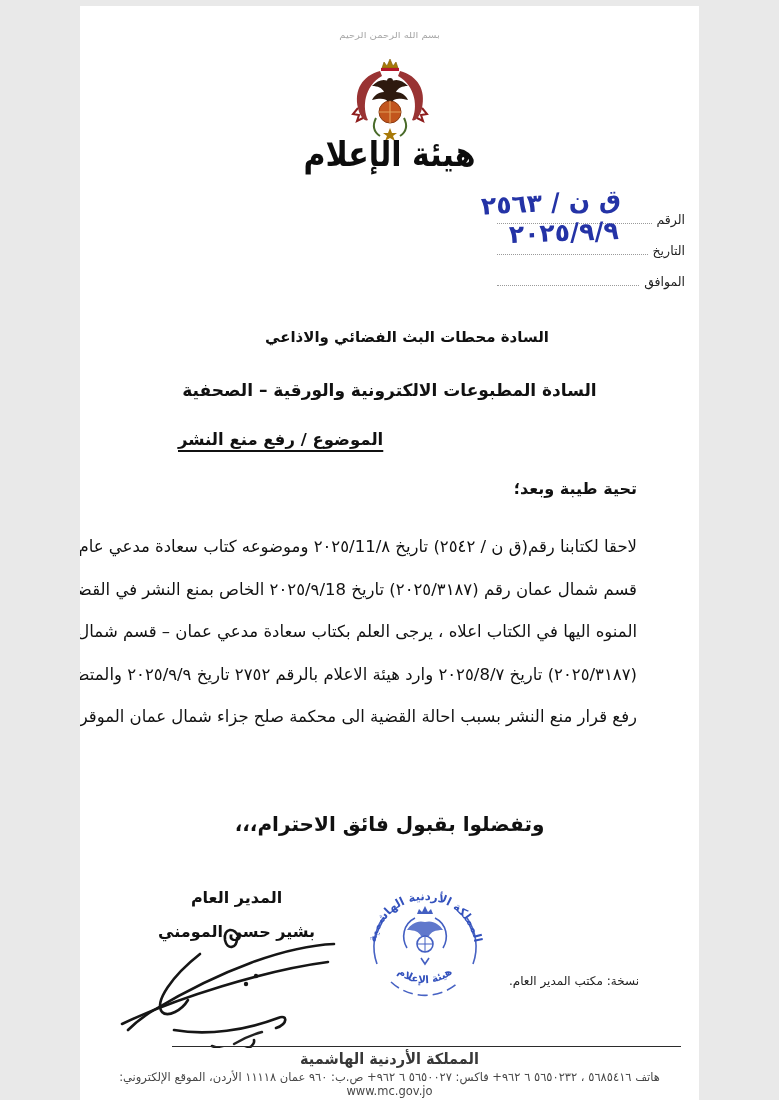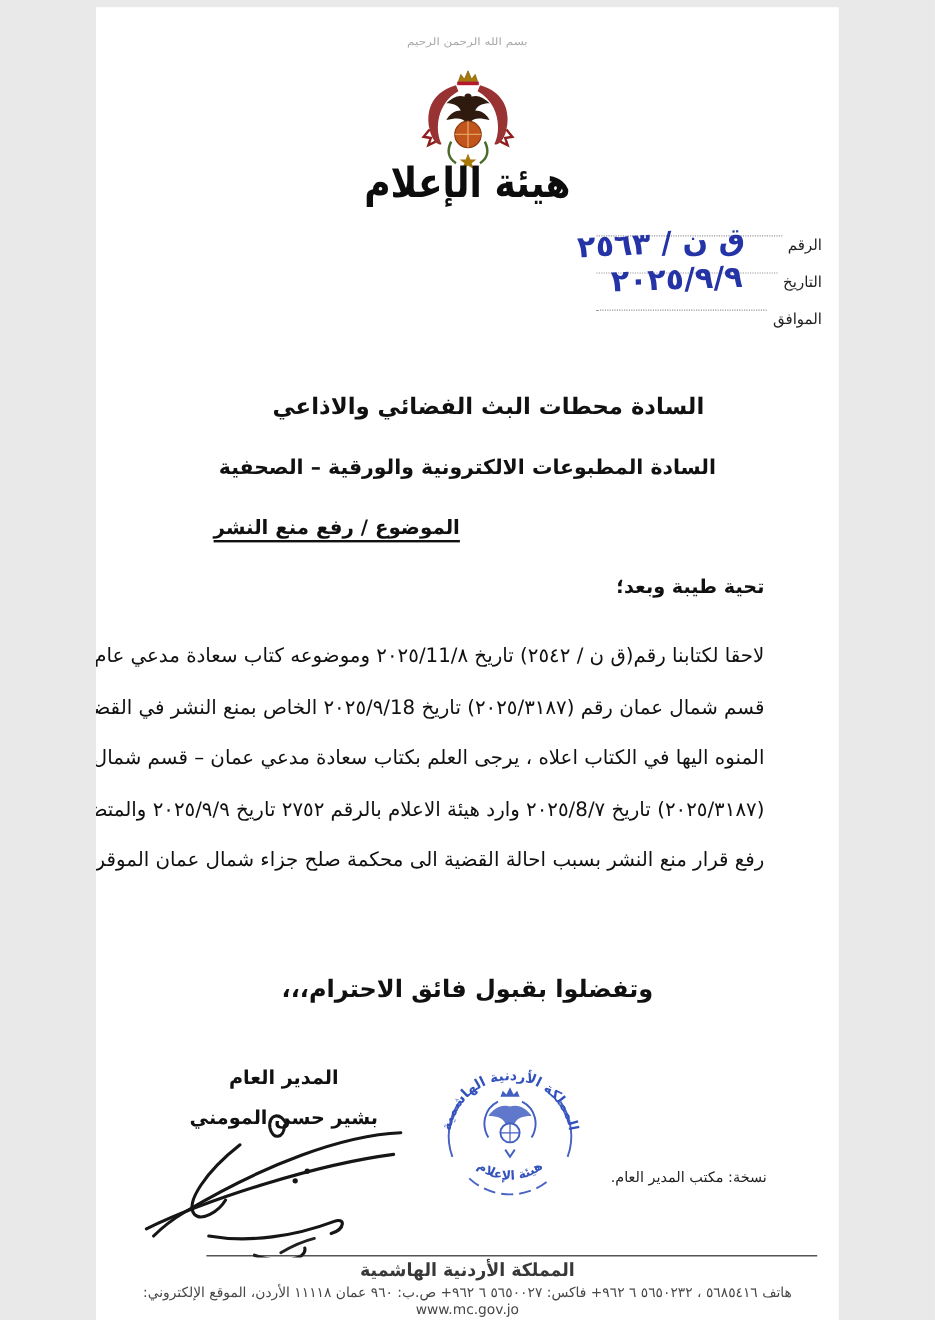--- a/index.html
+++ b/index.html
@@ -14,30 +14,30 @@
 
   
   .basmala{top:24px;font-size:10px;color:#8a8a8a;letter-spacing:1px;
            transform:scaleY(.85);opacity:.75;}
   .crest{top:50px;left:50%;transform:translateX(-50%);}
   .org-name{top:130px;font-size:30px;font-weight:bold;color:#0d0d0d;
             letter-spacing:-1px;transform:scaleY(1.15);}
 
   
   .ref-block{top:190px;right:14px;width:188px;}
-  .ref-row{display:flex;direction:rtl;align-items:flex-start;height:31px;}
+  .ref-row{display:flex;direction:rtl;align-items:flex-end;height:31px;}
   .ref-label{font-size:12.5px;color:#222;white-space:nowrap;padding-left:5px;}
   .ref-dots{flex:1;border-bottom:1.6px dotted #9a9a9a;margin-bottom:3px;}
   .hand{color:#2433a6;font-size:25px;font-weight:bold;letter-spacing:2px;
         white-space:nowrap;}
   .hand-number{top:182px;right:78px;transform:rotate(-3deg);}
   .hand-date{top:212px;right:80px;transform:rotate(-2deg);}
 
   
-  .addr1{top:322px;font-size:19px;font-weight:bold;padding-left:35px;}
+  .addr1{top:322px;font-size:15px;font-weight:bold;padding-left:35px;}
   .addr2{top:374px;font-size:17px;font-weight:bold;}
   .subject{top:424px;left:98px;font-size:16.5px;font-weight:bold;
            text-decoration:underline;text-underline-offset:5px;
            text-decoration-thickness:1.6px;}
   .greeting{top:473px;right:62px;font-size:16px;font-weight:bold;}
   .body-lines{top:520px;left:64px;right:62px;}
   .body-line{direction:rtl;font-size:16.5px;line-height:42.5px;
              text-align:justify;text-align-last:justify;white-space:nowrap;
              letter-spacing:.2px;}
   .body-line.last{text-align:center;text-align-last:right;}

